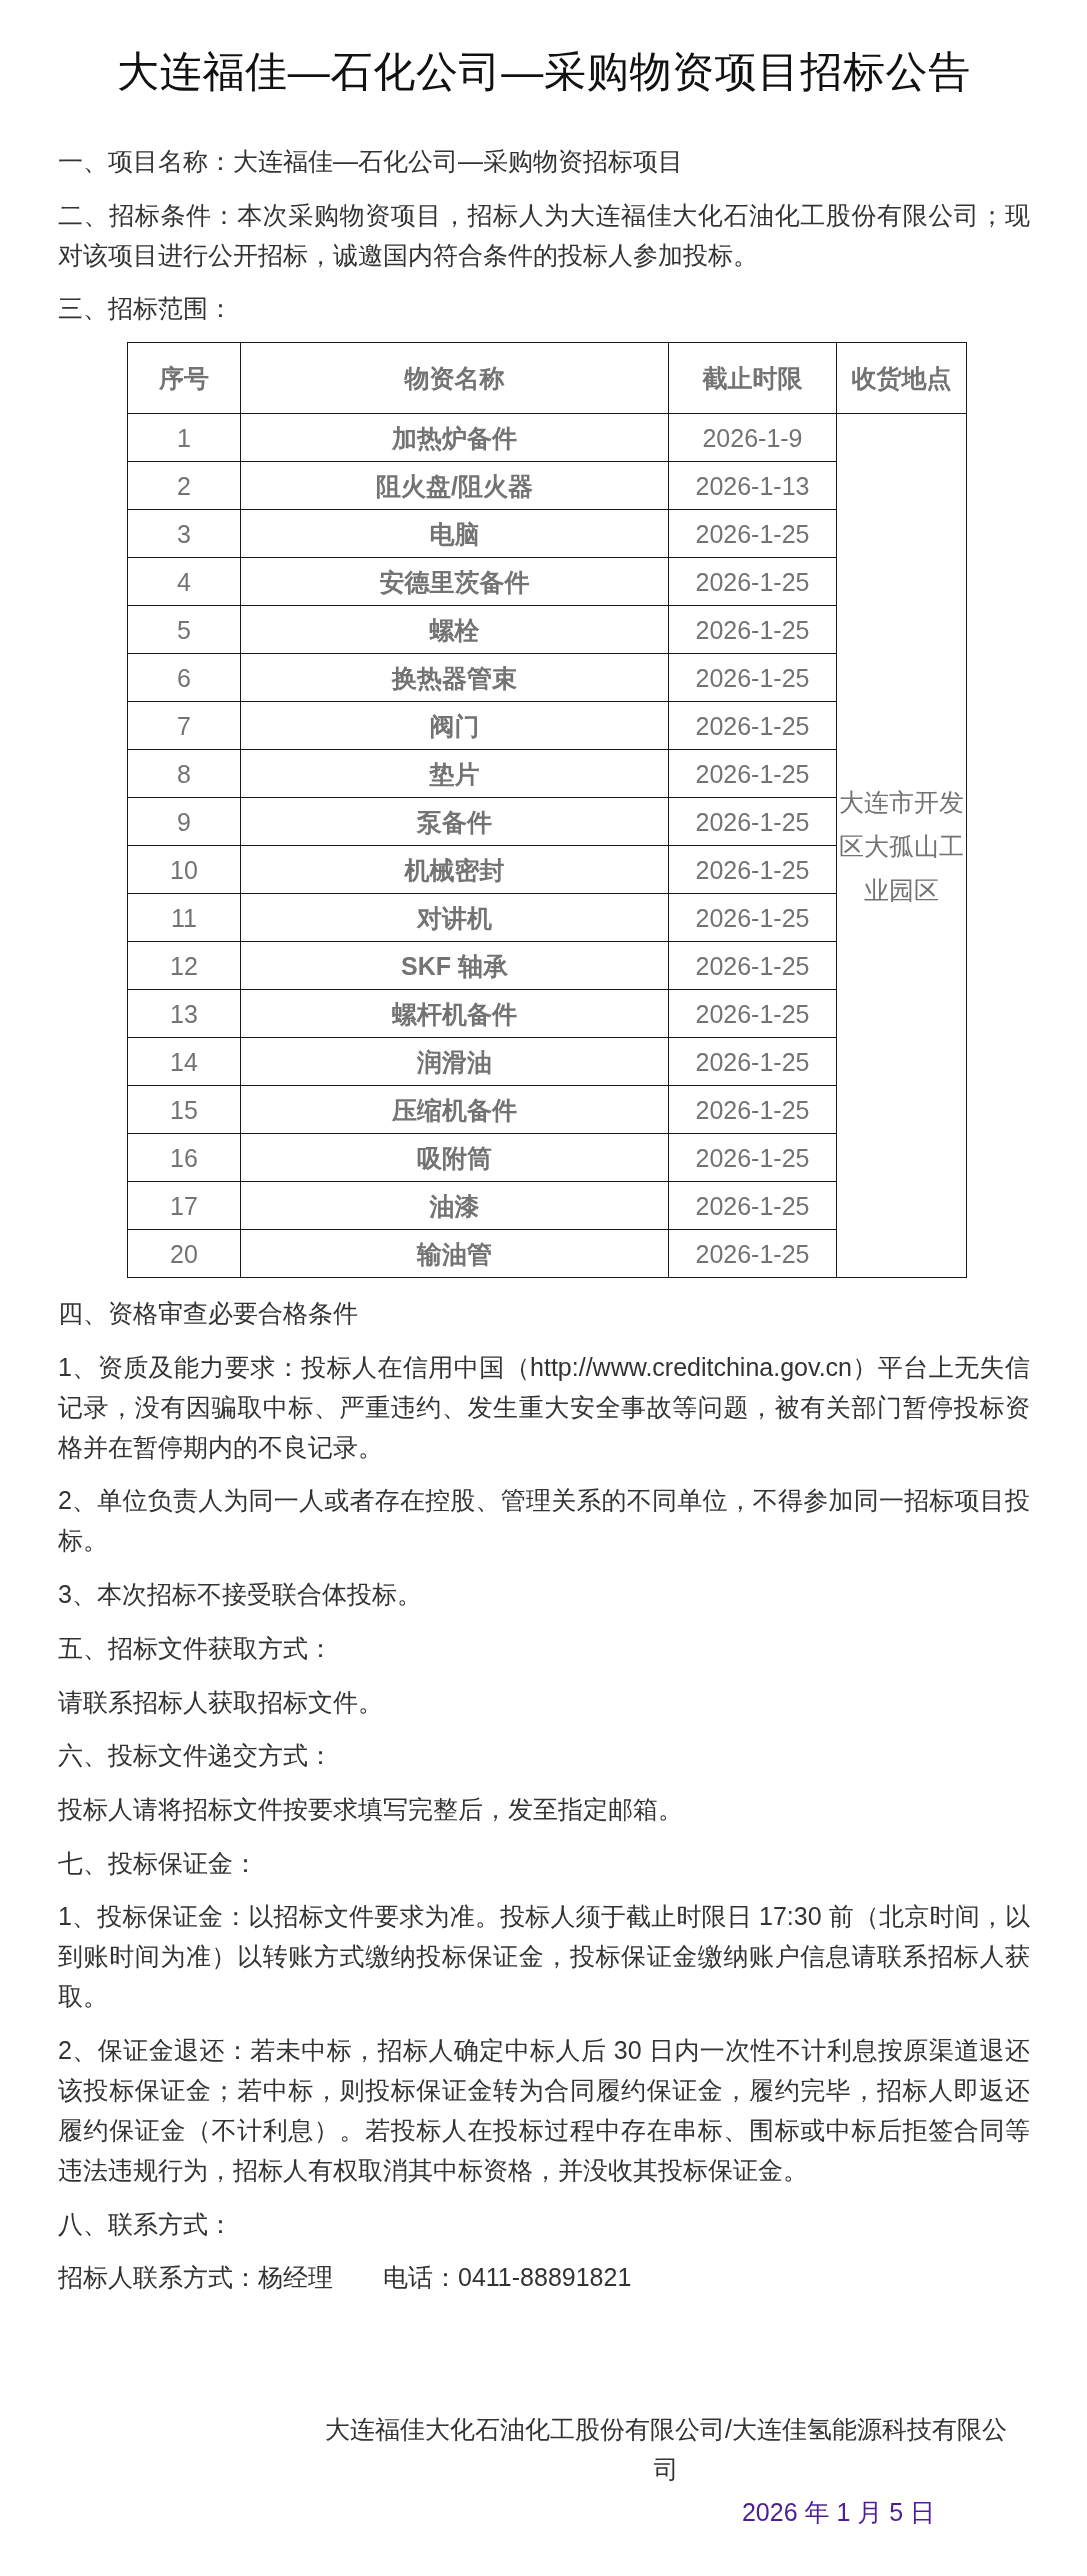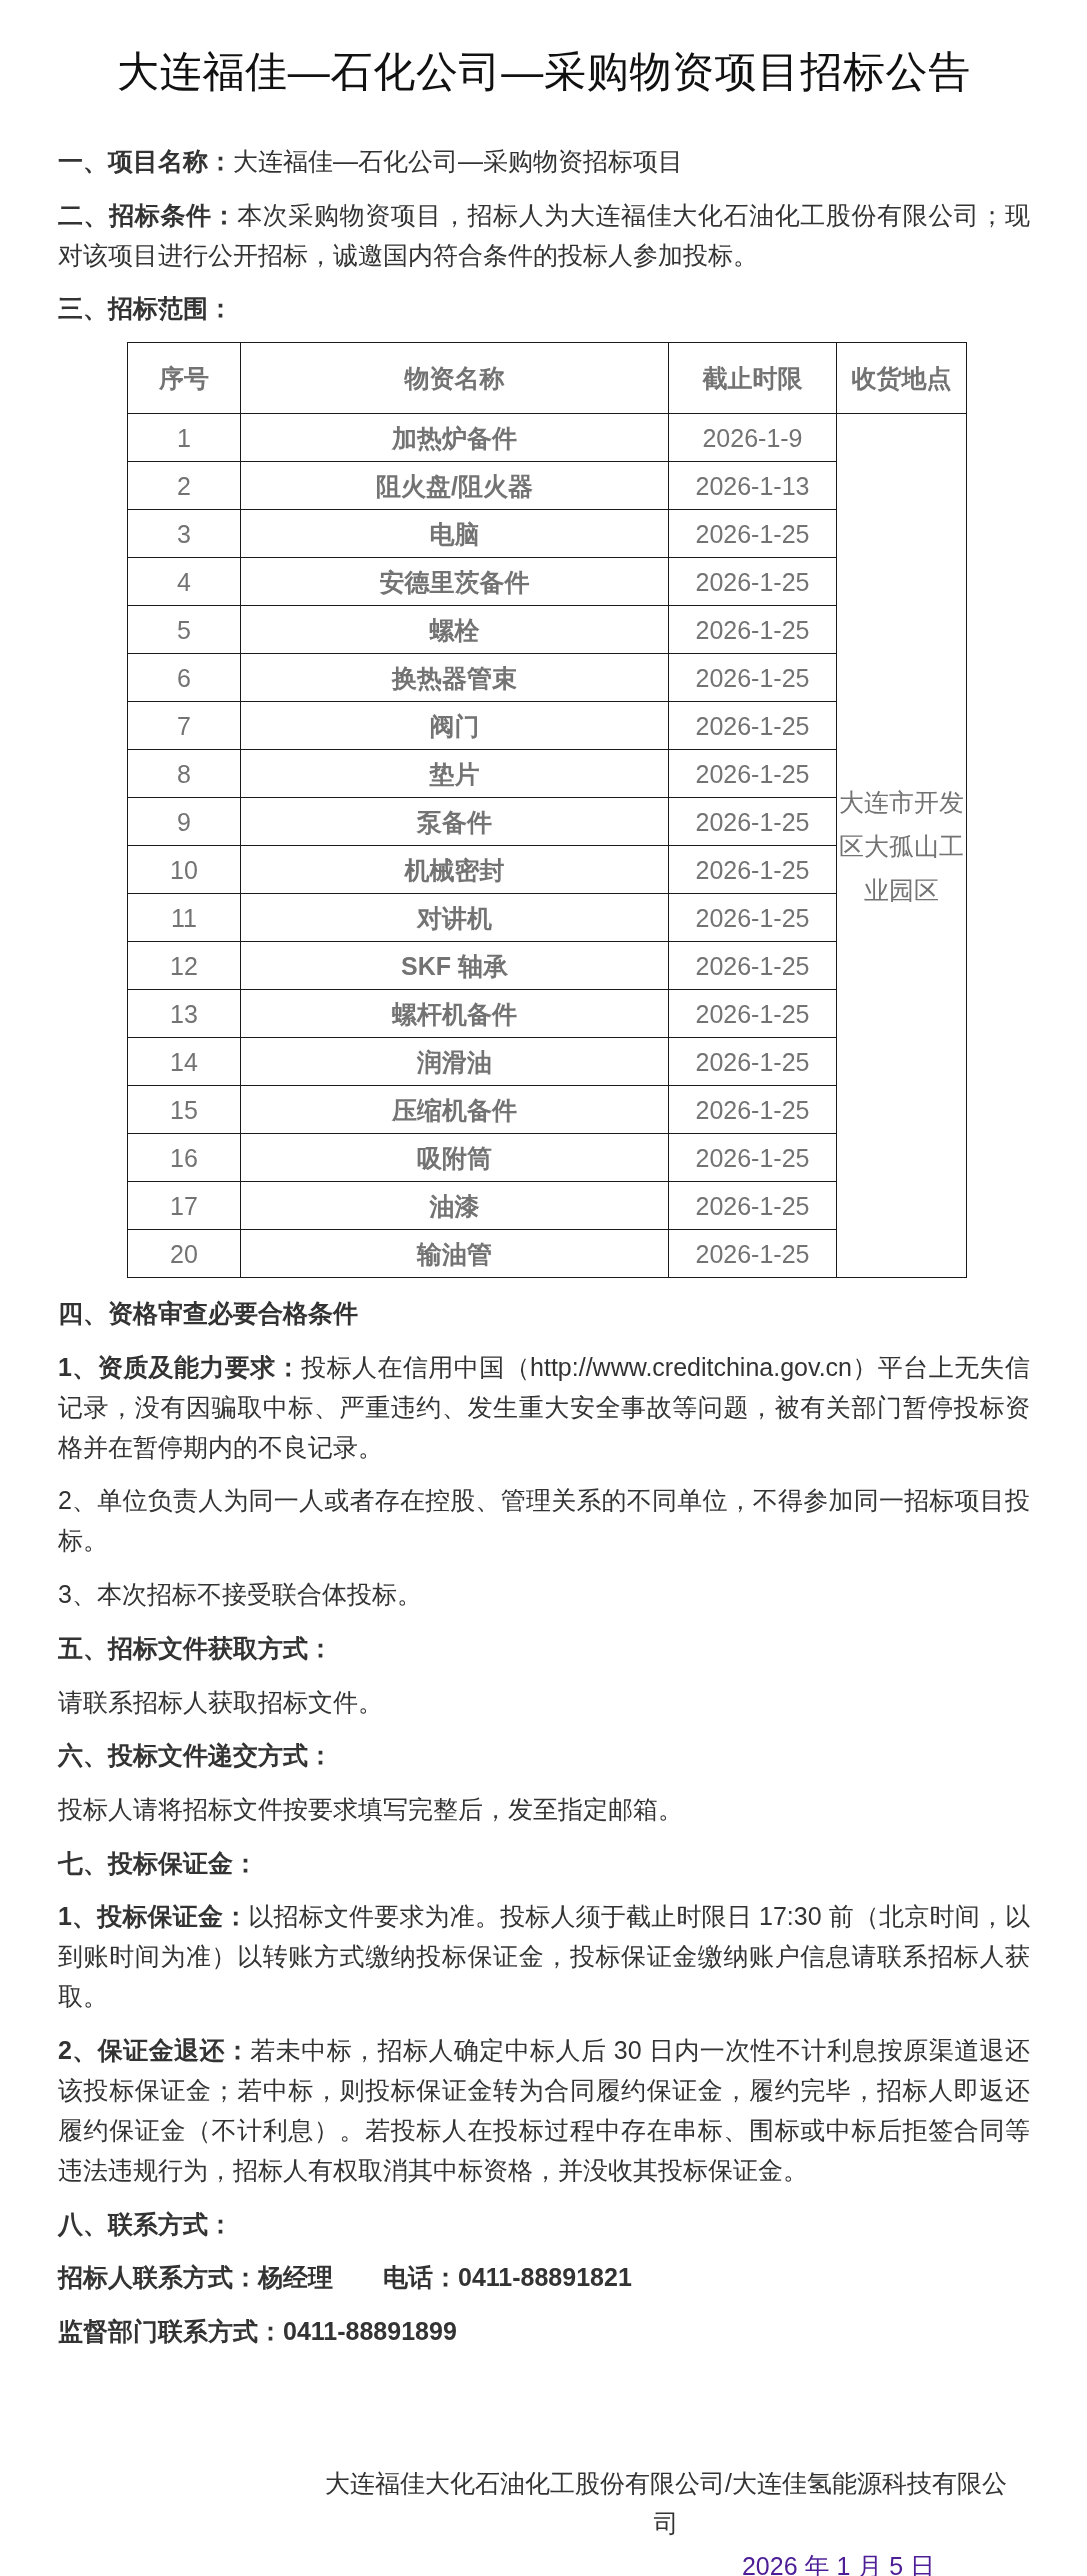--- a/index.html
+++ b/index.html
@@ -19,21 +19,21 @@
     font-size: 42px;
     line-height: 62px;
     font-weight: normal;
     text-align: center;
     margin: 0 0 38px 0;
     letter-spacing: 0.7px;
   }
 
   p { margin: 0 0 13.7px 0; text-align: justify; }
   p.nojust { text-align: left; }
-  .b { font-weight: bold; }
+  .b { font-weight: normal; }
 
   table.scope {
     border-collapse: collapse;
     table-layout: fixed;
     width: 839px;
     margin: 6.9px 0 15px 69px;
     color: #737373;
   }
   table.scope th, table.scope td {
     border: 1.4px solid #1a1a1a;
@@ -202,19 +202,18 @@
   <p class="nojust"><span class="b">七、投标保证金：</span></p>
 
   <p><span class="b">1、投标保证金：</span><span>以招标文件要求为准。投标人须于截止时限日 17:30 前（北京时间，以到账时间为准）以转账方式缴纳投标保证金，投标保证金缴纳账户信息请联系招标人获取。</span></p>
 
   <p><span class="b">2、保证金退还：</span><span>若未中标，招标人确定中标人后 30 日内一次性不计利息按原渠道退还该投标保证金；若中标，则投标保证金转为合同履约保证金，履约完毕，招标人即返还履约保证金（不计利息）。若投标人在投标过程中存在串标、围标或中标后拒签合同等违法违规行为，招标人有权取消其中标资格，并没收其投标保证金。</span></p>
 
   <p class="nojust"><span class="b">八、联系方式：</span></p>
 
   <p class="nojust"><span class="b">招标人联系方式：杨经理　　电话：0411-88891821</span></p>
 
-  <p class="nojust"><span class="b">监督部门联系方式：0411-88891899</span></p>
 
   <p class="footer-company">大连福佳大化石油化工股份有限公司/大连佳氢能源科技有限公司</p>
   <p class="footer-date">2026 年 1 月 5 日</p>
 
 </div>
 
 
 </body></html>

